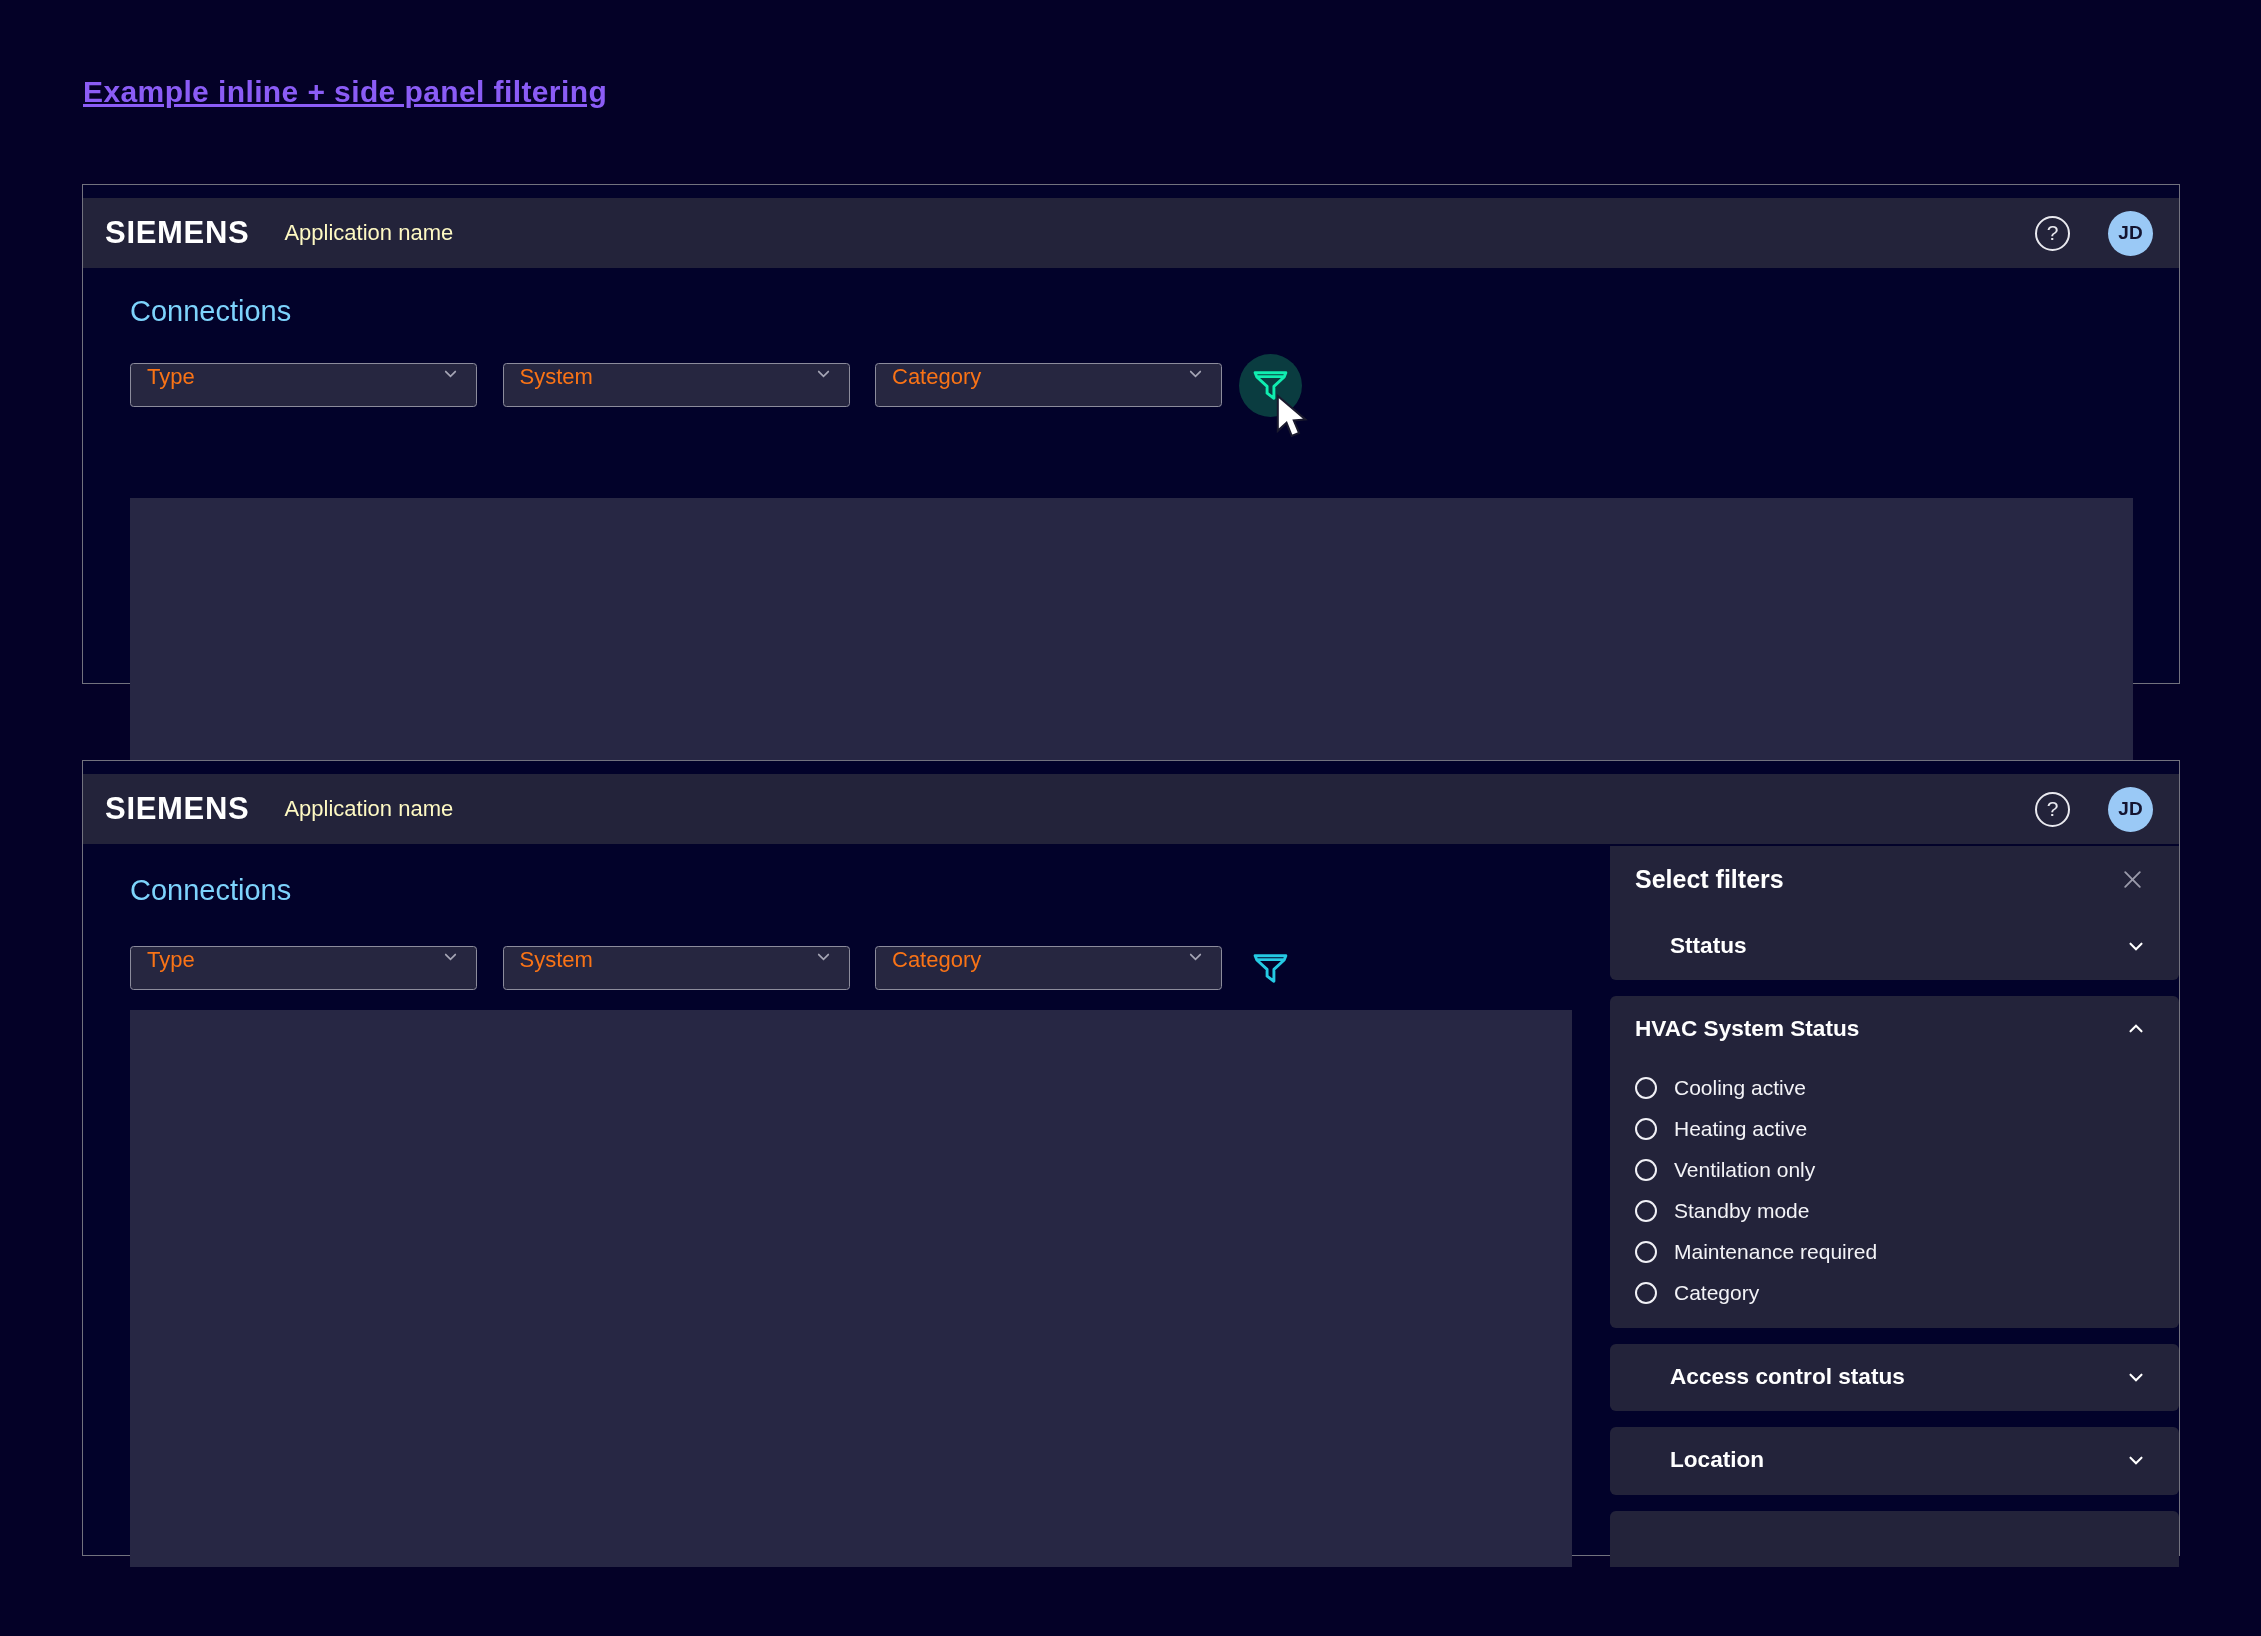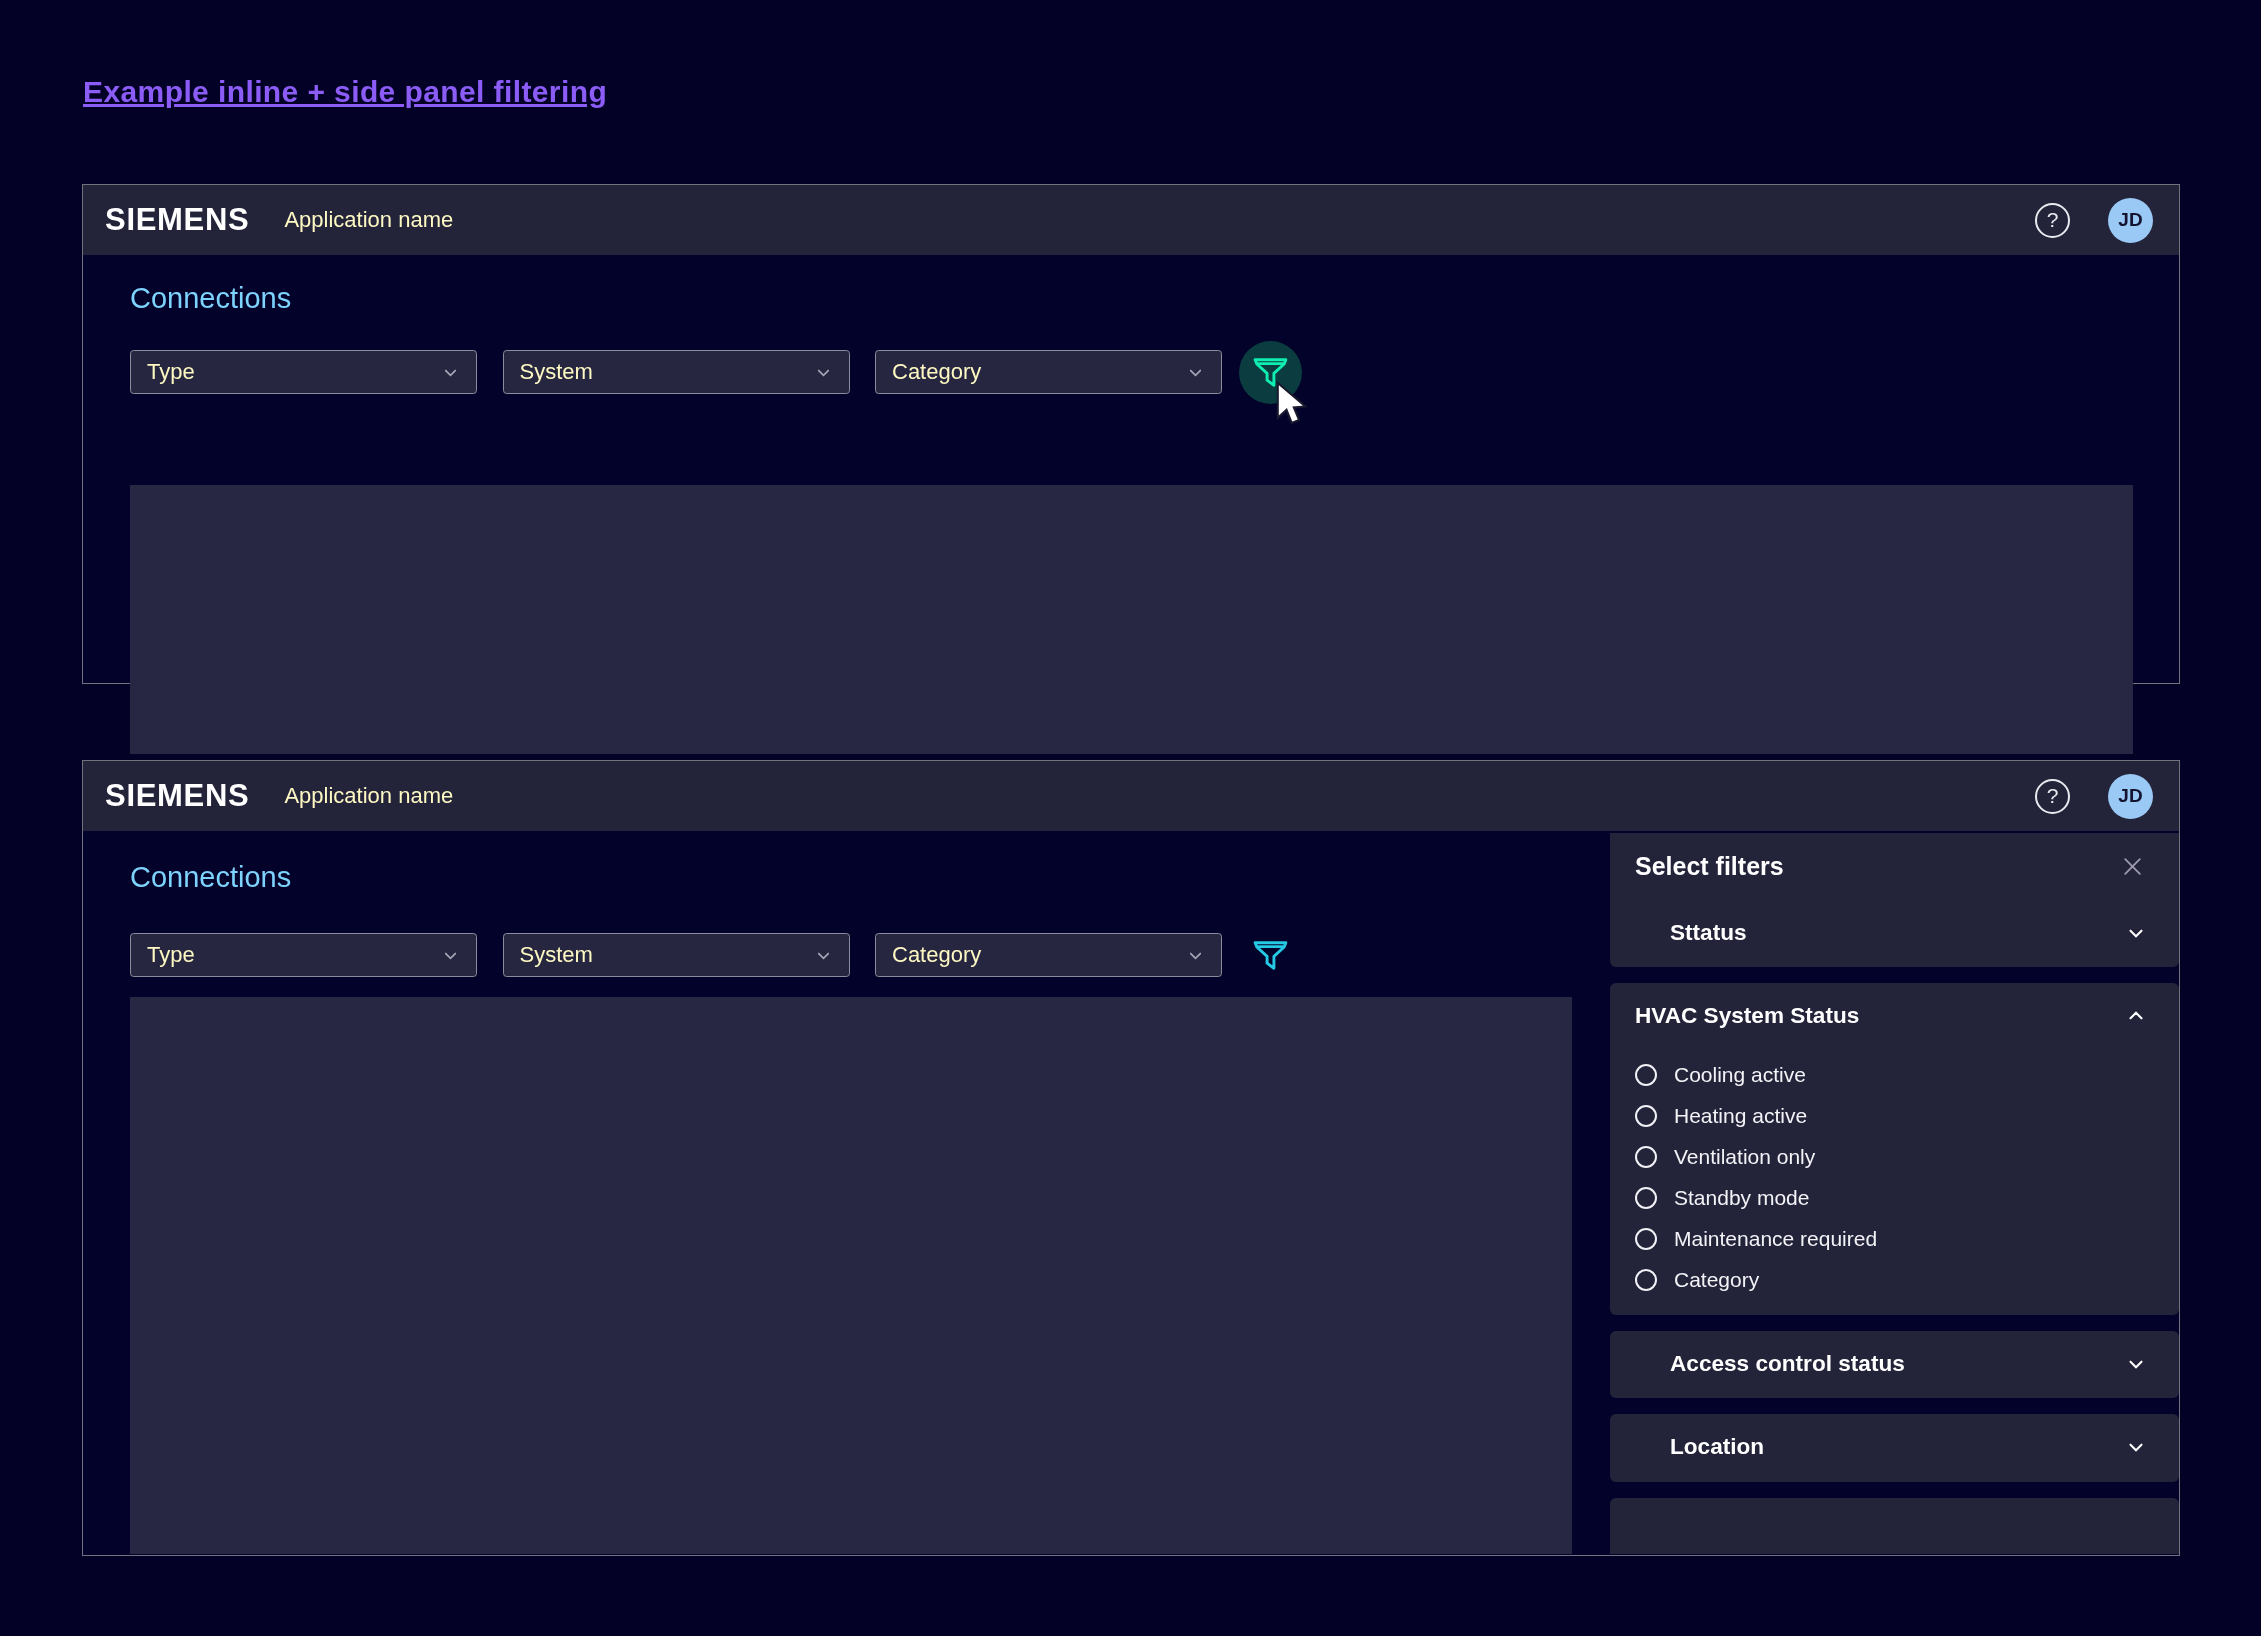--- a/index.html
+++ b/index.html
@@ -16,21 +16,21 @@
   }
   .card {
     position: absolute; left: 82px; width: 2098px;
     border: 1.5px solid #72727E; background: #02022A;
   }
   .card-1 { top: 184px; height: 500px; }
   .card-2 { top: 760px; height: 796px; }
 
   .app-header {
     height: 70px; background: #23233A;
-    display: flex; align-items: center; padding: 0 26px 0 22px;
+    display: flex; align-items: center; padding: 0 26px 0 22px; margin-top: 13px;
   }
   .brand { font-size: 31px; font-weight: 800; color: #FFFFFF; letter-spacing: 0.7px; }
   .app-name { margin-left: 35px; font-size: 22px; color: #fef9c3; }
   .header-right { margin-left: auto; display: flex; align-items: center; gap: 38px; }
   .help-btn {
     width: 35px; height: 35px; border: 2.2px solid #E9E9EF; border-radius: 50%;
     display: flex; align-items: center; justify-content: center;
     color: #E9E9EF; font-size: 21px; font-weight: 400; background: transparent; cursor: pointer;
   }
   .avatar {
@@ -44,22 +44,22 @@
     position: absolute; left: 47px; top: 27px;
     font-size: 29px; font-weight: 400; color: #7dd3fc;
   }
   .filter-row {
     position: absolute; left: 47px; top: 95px;
     display: flex; align-items: center; gap: 25.5px;
   }
   .dropdown {
     width: 347px; height: 44px;
     background: #262640; border: 1.5px solid #8C8C9C; border-radius: 3.6px;
-    display: flex; align-items: center; padding: 0 16px;
-    color: #fef9c3; font-size: 22px; cursor: pointer;
+    display: flex; padding: 0 16px;
+    color: #f97316; font-size: 22px; cursor: pointer;
   }
   .dropdown .chev { margin-left: auto; }
 
   .filter-btn {
     width: 63px; height: 63px; border-radius: 50%; border: none; background: transparent;
     display: flex; align-items: center; justify-content: center;
     margin: -9.5px 0 -9.5px -8.7px; cursor: pointer; position: relative;
   }
   .filter-btn.hovered { background: #0A3C40; }
 

